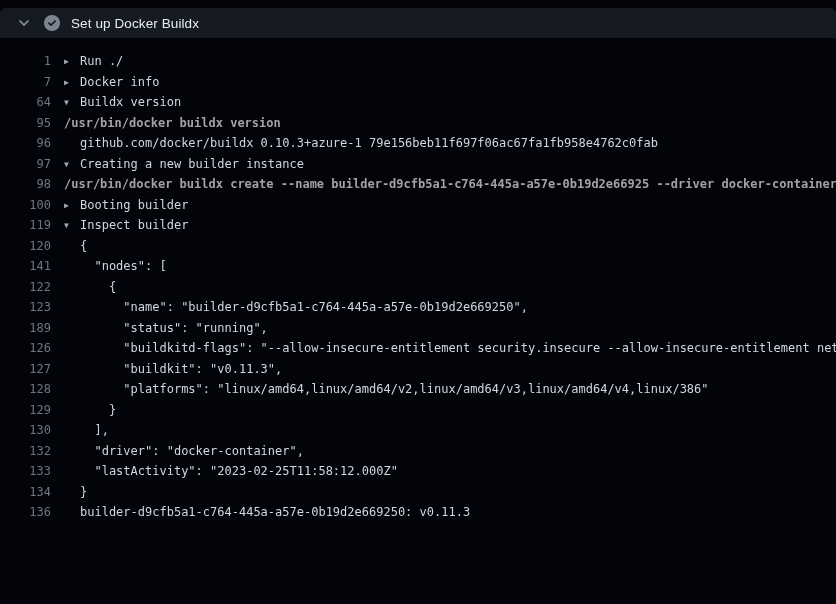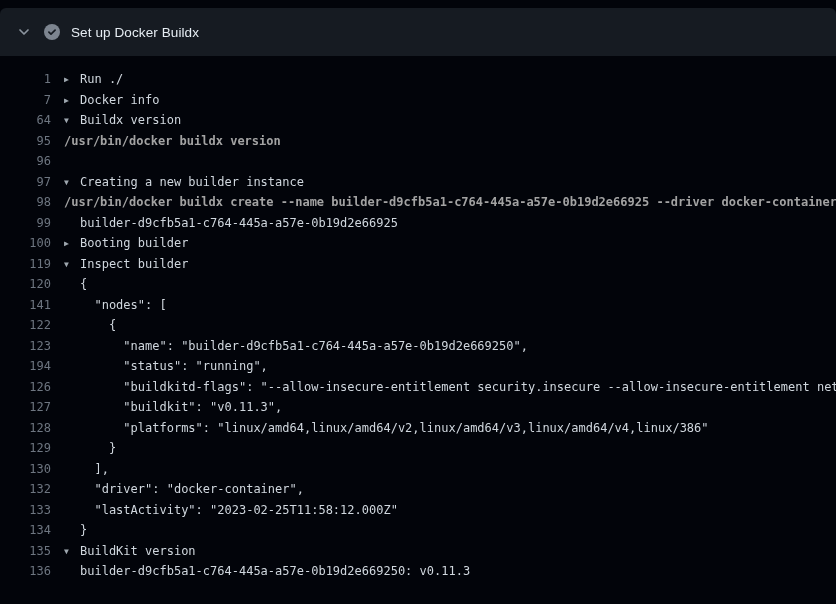--- a/index.html
+++ b/index.html
@@ -11,21 +11,21 @@
     overflow: hidden;
   }
   .page {
     width: 836px;
     height: 604px;
     background: #02040a;
     position: relative;
   }
   .step-header {
     margin-top: 8px;
-    height: 48px;
+    height: 30px;
     background: #161b22;
     border-radius: 6px 6px 0 0;
     display: flex;
     align-items: center;
     padding: 0 16px;
     box-sizing: border-box;
     cursor: pointer;
   }
   .step-header .chev {
     width: 16px;
@@ -131,36 +131,33 @@
       <span class="content"><span class="arrow">▼</span>Buildx version</span>
     </div>
 
     <div class="log-row command">
       <span class="num">95</span>
       <span class="content">/usr/bin/docker buildx version</span>
     </div>
 
     <div class="log-row plain">
       <span class="num">96</span>
+      <span class="content">github.com/docker/buildx 0.10.3+azure-1 79e156beb11f697f06ac67fa1fb958e4762c0fab</span>
     </div>
 
     <div class="log-row group">
       <span class="num">97</span>
       <span class="content"><span class="arrow">▼</span>Creating a new builder instance</span>
     </div>
 
     <div class="log-row command">
       <span class="num">98</span>
       <span class="content">/usr/bin/docker buildx create --name builder-d9cfb5a1-c764-445a-a57e-0b19d2e66925 --driver docker-container</span>
     </div>
 
-    <div class="log-row plain">
-      <span class="num">99</span>
-      <span class="content">builder-d9cfb5a1-c764-445a-a57e-0b19d2e66925</span>
-    </div>
 
     <div class="log-row group">
       <span class="num">100</span>
       <span class="content"><span class="arrow">▶</span>Booting builder</span>
     </div>
 
     <div class="log-row group">
       <span class="num">119</span>
       <span class="content"><span class="arrow">▼</span>Inspect builder</span>
     </div>
@@ -180,21 +177,21 @@
       <span class="content">    {</span>
     </div>
 
     <div class="log-row plain">
       <span class="num">123</span>
       <span class="content">      "name": "builder-d9cfb5a1-c764-445a-a57e-0b19d2e669250",</span>
     </div>
 
 
     <div class="log-row plain">
-      <span class="num">194</span>
+      <span class="num">189</span>
       <span class="content">      "status": "running",</span>
     </div>
 
     <div class="log-row plain">
       <span class="num">126</span>
       <span class="content">      "buildkitd-flags": "--allow-insecure-entitlement security.insecure --allow-insecure-entitlement network.host",</span>
     </div>
 
     <div class="log-row plain">
       <span class="num">127</span>
@@ -225,24 +222,20 @@
     <div class="log-row plain">
       <span class="num">133</span>
       <span class="content">  "lastActivity": "2023-02-25T11:58:12.000Z"</span>
     </div>
 
     <div class="log-row plain">
       <span class="num">134</span>
       <span class="content">}</span>
     </div>
 
-    <div class="log-row group">
-      <span class="num">135</span>
-      <span class="content"><span class="arrow">▼</span>BuildKit version</span>
-    </div>
 
     <div class="log-row plain">
       <span class="num">136</span>
       <span class="content">builder-d9cfb5a1-c764-445a-a57e-0b19d2e669250: v0.11.3</span>
     </div>
   </div>
 
 </div>
 
 </body></html>

